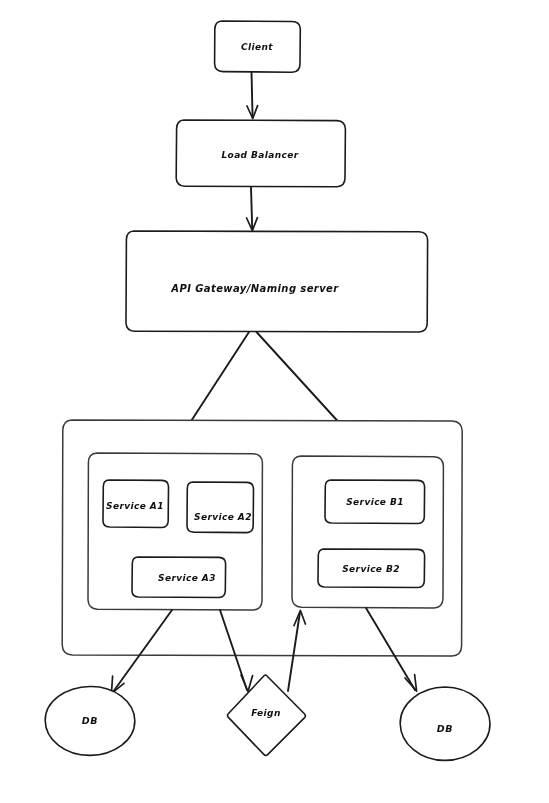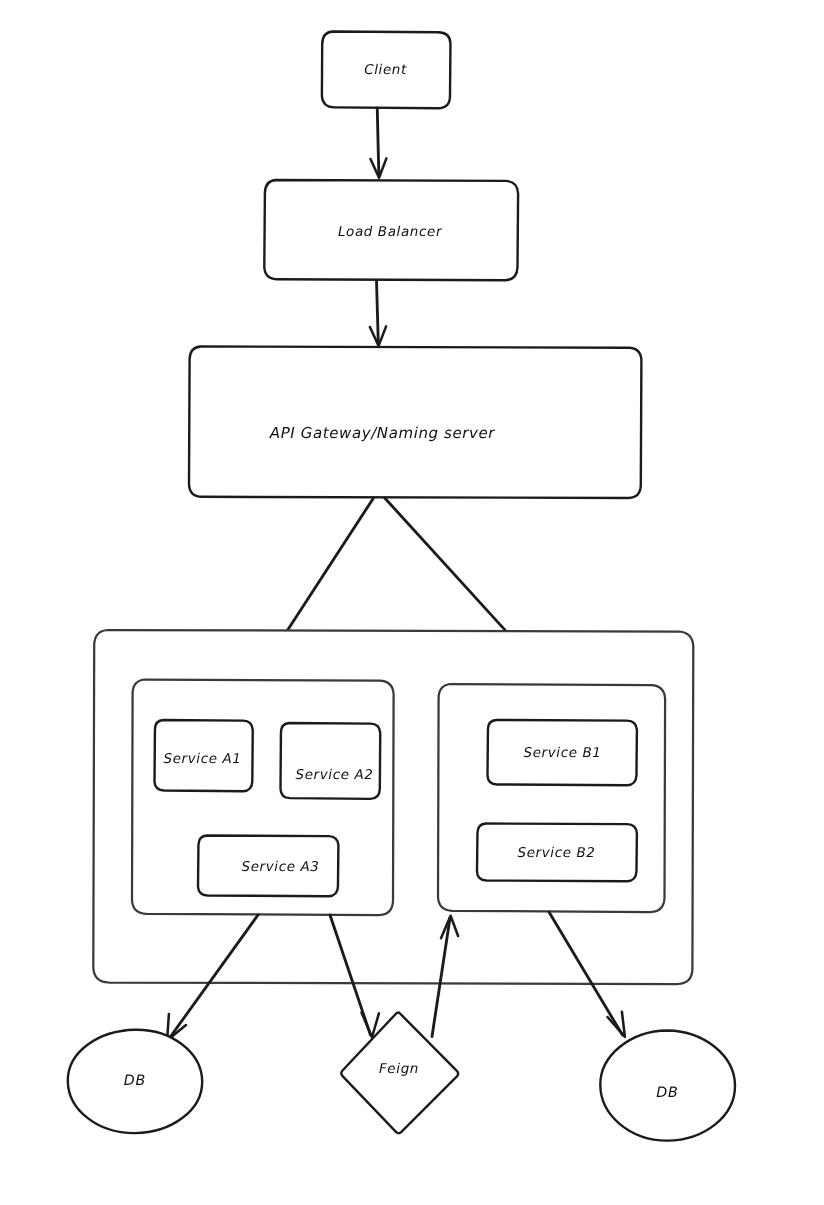--- a/index.html
+++ b/index.html
@@ -12,20 +12,21 @@
     width: 549px;
     height: 803px;
     font-family: "DejaVu Sans", sans-serif;
     overflow: hidden;
   }
   #canvas-wrap {
     position: relative;
     width: 549px;
     height: 803px;
     background: #ffffff;
+    font-weight: bold;
   }
   svg#diagram {
     position: absolute;
     top: 0;
     left: 0;
     width: 549px;
     height: 803px;
     display: block;
   }
   .shape {

